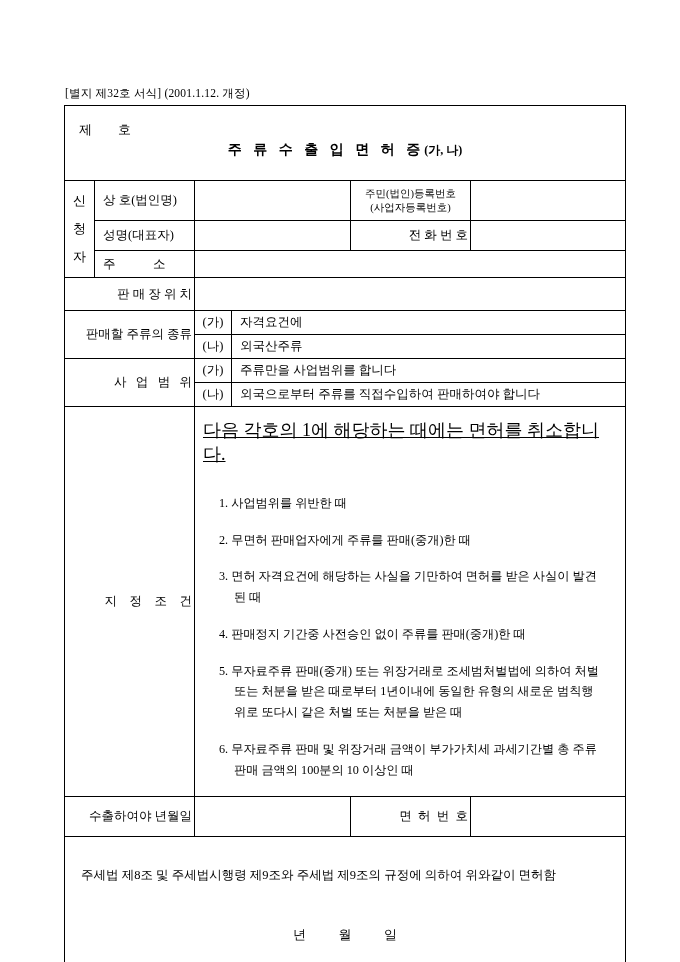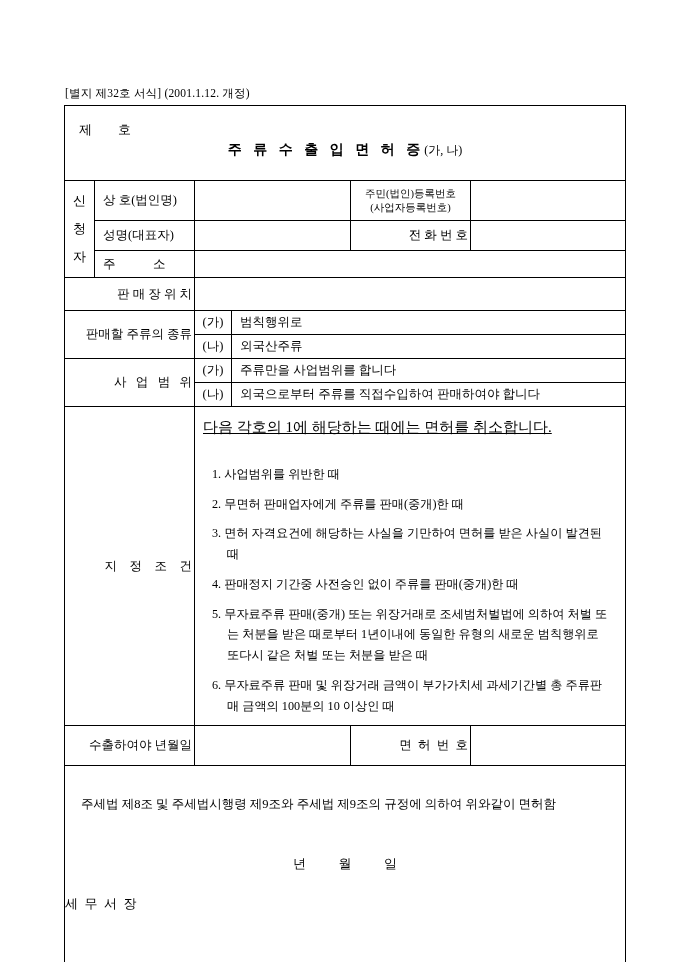--- a/index.html
+++ b/index.html
@@ -12,34 +12,34 @@
   .page { padding: 86px 0 0 64px; }
   .form-ref { font-size: 11.5px; margin: 0 0 4px 1px; letter-spacing: 0.2px; }
   table.form { border-collapse: collapse; table-layout: fixed; width: 561px; }
   td { border: 1px solid #000; font-size: 12.5px; padding: 1px 4px; vertical-align: middle; overflow: hidden; }
   .pre { white-space: pre; }
 
   .title-cell { padding: 0; vertical-align: top; margin-top: 41px; }
   .doc-no { font-size: 13px; margin: 15px 0 0 14px; }
   .form-title { text-align: center; margin-top: 2px; }
   .title-main { font-weight: bold; font-size: 14px; letter-spacing: 4px; }
-  .title-suffix { font-weight: normal; font-size: 12px; }
+  .title-suffix { font-weight: bold; font-size: 12px; }
 
   .vert-cell { padding: 0; }
   .vert { height: 95px; display: flex; flex-direction: column; justify-content: space-evenly; align-items: center; font-size: 13px; }
 
   .lbl { text-align: right; padding: 1px 2px; }
   .lbl-left { text-align: left; padding-left: 8px; }
   .small2 { font-size: 10.5px; line-height: 1.3; text-align: center; padding: 1px 2px; }
   .code { text-align: center; padding: 1px 1px; }
   .txt { text-align: left; padding-left: 8px; }
 
   .cond-cell { vertical-align: top; padding: 11px 6px 0 8px; }
-  .cond-intro { text-decoration: underline; font-size: 15px; margin: 0 0 27px 0; }
-  .cond-items p { margin: 9px; padding-left: 15px; text-indent: -15px; line-height: 1.7; font-size: 12.2px; }
+  .cond-intro { text-decoration: underline; font-size: 18px; margin: 0 0 27px 0; }
+  .cond-items p { margin: 16px; padding-left: 15px; text-indent: -15px; line-height: 1.7; font-size: 12.2px; }
 
   .footer-cell { vertical-align: top; padding: 0; }
   .statement { margin: 30px 0 0 16px; font-size: 12.5px; }
   .date-line { text-align: center; margin-top: 42px; font-size: 13px; }
   .signature { text-align: left; margin-top: 22px; font-size: 13px; }
 </style>
 </head>
 <body>
 
 <div class="page">
@@ -95,21 +95,21 @@
     </tr>
 
     <tr style="height:33px">
       <td colspan="2" class="lbl">판 매 장 위 치</td>
       <td colspan="4"></td>
     </tr>
 
     <tr style="height:24px">
       <td colspan="2" rowspan="2" class="lbl">판매할 주류의 종류</td>
       <td class="code">(가)</td>
-      <td colspan="3" class="txt">범칙행위로</td>
+      <td colspan="3" class="txt">자격요건에</td>
     </tr>
     <tr style="height:24px">
       <td class="code">(나)</td>
       <td colspan="3" class="txt">외국산주류</td>
     </tr>
 
     <tr style="height:24px">
       <td colspan="2" rowspan="2" class="lbl pre">사   업   범   위</td>
       <td class="code">(가)</td>
       <td colspan="3" class="txt">주류만을 사업범위를 합니다</td>

